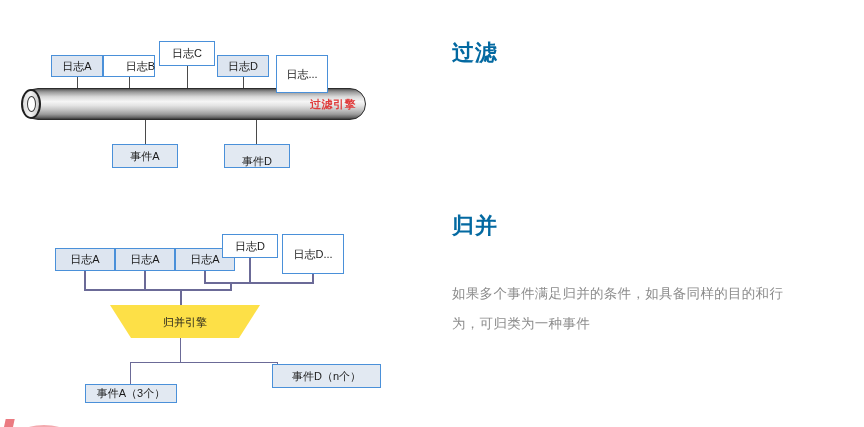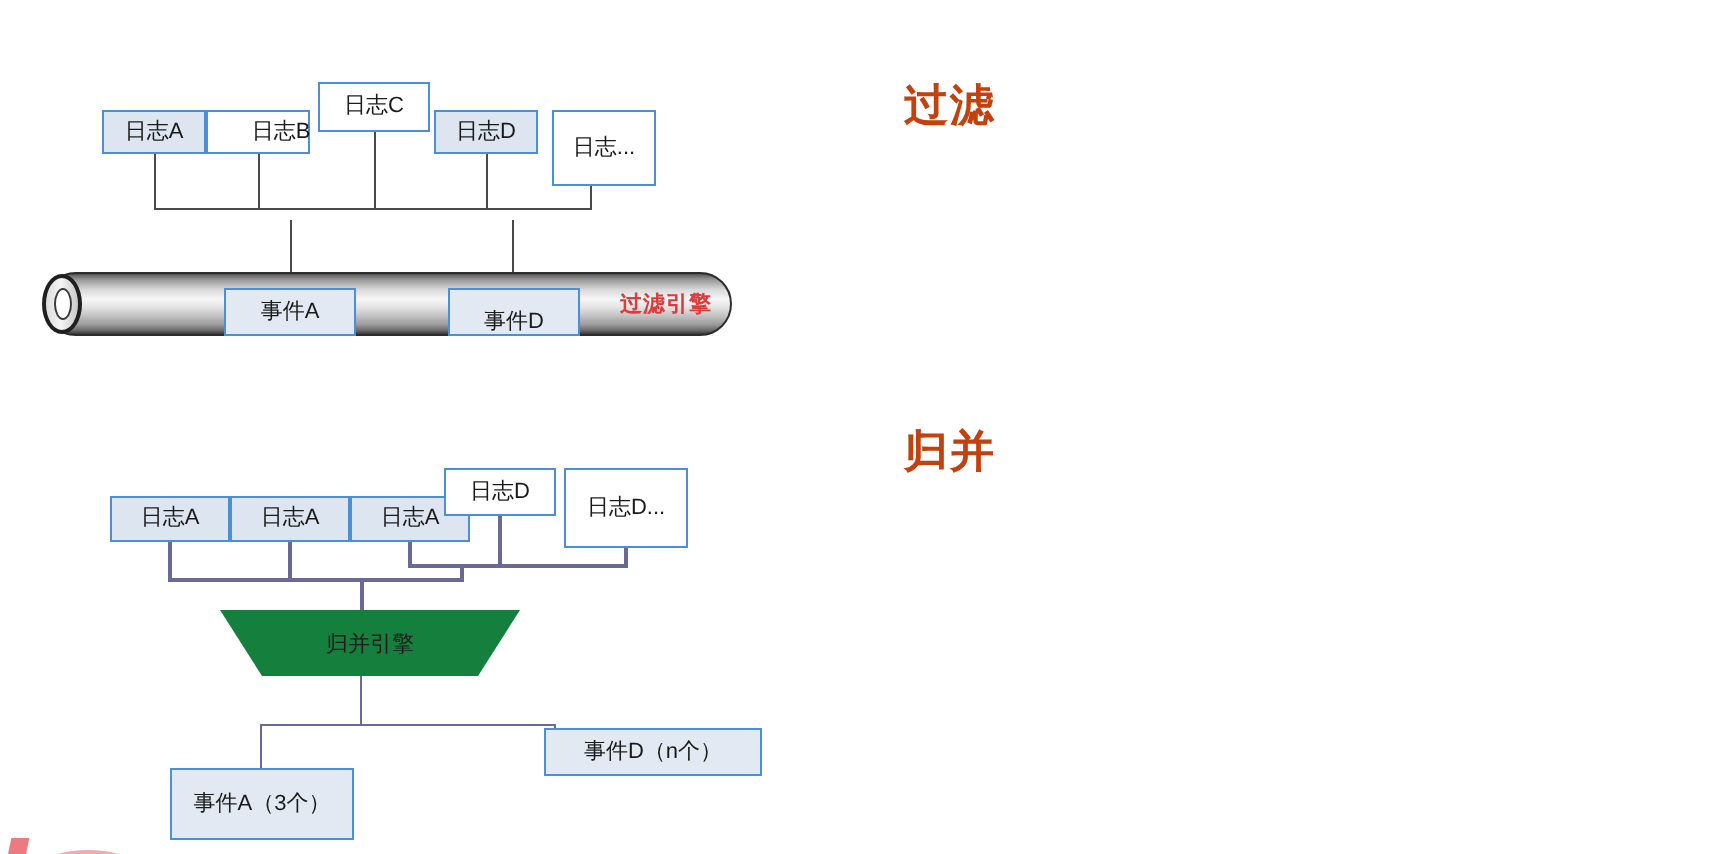--- a/index.html
+++ b/index.html
@@ -125,21 +125,21 @@
     font-size: 11px;
     font-weight: bold;
     letter-spacing: 0.5px;
     z-index: 8;
     white-space: nowrap;
   }
 
   
   .funnel {
     position: absolute;
-    background: #15803d;
+    background: #fde047;
     clip-path: polygon(0% 0%, 100% 0%, 86% 100%, 14% 100%);
     z-index: 3;
     font-family: Liberation Serif, serif;
   }
   .funnel-label {
     position: absolute;
     width: 100%;
     top: 50%;
     transform: translateY(-50%);
     text-align: center;
@@ -182,21 +182,21 @@
   
   .text-col {
     position: absolute;
     left: 452px;
     top: 0;
     width: 380px;
     height: 427px;
   }
   .sec-title {
     position: absolute;
-    color: #c2410c;
+    color: #0369a1;
     font-size: 22px;
     font-weight: bold;
     letter-spacing: 1px;
     line-height: 1;
   }
   .sec-body {
     position: absolute;
     color: #8c8c8c;
     font-size: 13.5px;
     line-height: 30px;
@@ -232,21 +232,21 @@
     </div>
 
     <div class="ln v" style="left:77px; top:77px; height:27px;"></div>
     <div class="ln v" style="left:129px; top:77px; height:27px;"></div>
     <div class="ln v" style="left:187px; top:66px; height:38px;"></div>
     <div class="ln v" style="left:243px; top:77px; height:27px;"></div>
     <div class="ln v" style="left:295px; top:77px; height:27px;"></div>
 
     <div class="ln h" style="left:77px; top:104px; width:219px;"></div>
 
-    <div class="pipe-wrap" style="left:22px; top:88px; width:344px; height:32px;margin-top:48px;">
+    <div class="pipe-wrap" style="left:22px; top:88px; width:344px; height:32px;">
       <div class="pipe-body"></div>
       <div class="pipe-cap">
         <div class="pipe-cap-inner"></div>
       </div>
       <span class="pipe-label">过滤引擎</span>
     </div>
 
     <div class="ln v" style="left:145px; top:110px; height:34px;"></div>
     <div class="ln v" style="left:256px; top:110px; height:34px;"></div>
 
@@ -290,31 +290,32 @@
 
     <div class="funnel" style="left:110px; top:305px; width:150px; height:33px;">
       <div class="funnel-label">归并引擎</div>
     </div>
 
     <div class="pln v" style="left:180px; top:338px; width:1px; height:25px; background:#6b6a97;"></div>
     <div class="pln h" style="left:130px; top:362px; width:148px; height:1px; background:#6b6a97;"></div>
     <div class="pln v" style="left:130px; top:362px; width:1px; height:22px; background:#6b6a97;"></div>
     <div class="pln v" style="left:277px; top:362px; width:1px; height:22px; background:#6b6a97;"></div>
 
-    <div class="box evt" style="left:85px; top:384px; width:92px; height:36px;">
+    <div class="box evt" style="left:85px; top:384px; width:92px; height:19px;">
       <span>事件A（3个）</span>
     </div>
     <div class="box evt" style="left:232px; top:364px; width:109px; height:24px;margin-left:40px;">
       <span>事件D（n个）</span>
     </div>
   </div>
 
   <div class="cut-shape">
     <div class="s1"></div>
     <div class="s2"></div>
   </div>
 </div>
 
 <div class="text-col">
   <div class="sec-title" id="filter-title">过滤</div>
 
   <div class="sec-title" id="merge-title">归并</div>
+  <div class="sec-body" id="merge-body">如果多个事件满足归并的条件，如具备同样的目的和行为，可归类为一种事件</div>
 </div>
 
 </body></html>

